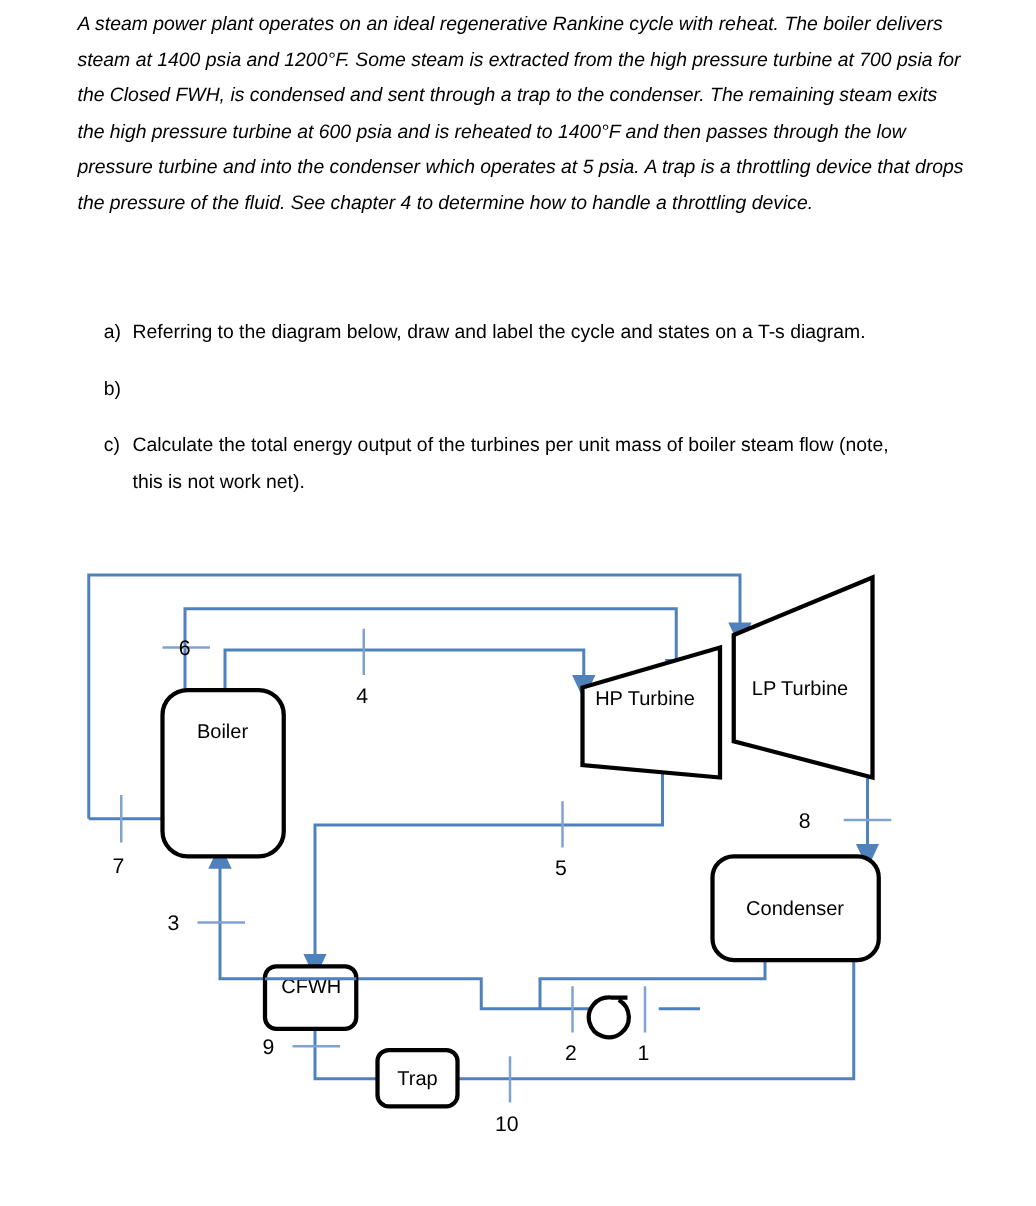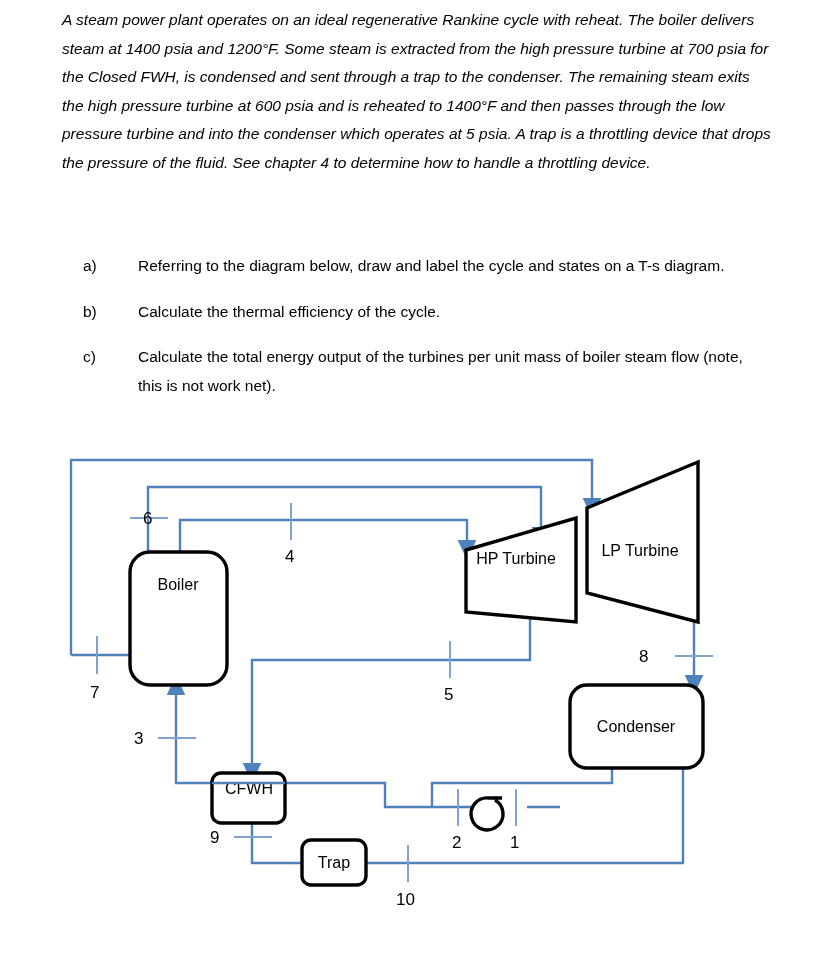--- a/index.html
+++ b/index.html
@@ -49,21 +49,20 @@
   }
   .part-label {
     width: 44px;
     flex: 0 0 44px;
     padding-left: 21px;
     box-sizing: border-box;
   }
   .part-body {
     flex: 1 1 auto;
     max-width: 625px;
-    margin-left: 32px;
   }
   .diagram-wrap {
     position: absolute;
     left: 0;
     top: 440px;
     width: 829px;
     height: 500px;
   }
   svg.schematic {
     display: block;
@@ -107,21 +106,20 @@
     <p>A steam power plant operates on an ideal regenerative Rankine cycle with reheat. The boiler delivers steam at 1400 psia and 1200°F.  Some steam is extracted from the high pressure turbine at 700 psia for the Closed FWH, is condensed and sent through a trap to the condenser.  The remaining steam exits the high pressure turbine at 600 psia and is reheated to 1400°F and then passes through the low pressure turbine and into the condenser which operates at 5 psia.   A trap is a throttling device that drops the pressure of the fluid.  See chapter 4 to determine how to handle a throttling device.</p>
   </div>
 
   <div class="parts">
     <div class="part-row">
       <div class="part-label">a)</div>
       <div class="part-body">Referring to the diagram below, draw and label the cycle and states on a T-s diagram.</div>
     </div>
     <div class="part-row">
       <div class="part-label">b)</div>
-      <div class="part-body">Calculate the thermal efficiency of the cycle.</div>
     </div>
     <div class="part-row">
       <div class="part-label">c)</div>
       <div class="part-body">Calculate the total energy output of the turbines per unit mass of boiler steam flow (note, this is not work net).</div>
     </div>
   </div>
 
   <div class="diagram-wrap">
     <svg class="schematic" width="829" height="500" viewBox="0 0 829 500" xmlns="http://www.w3.org/2000/svg">
 

